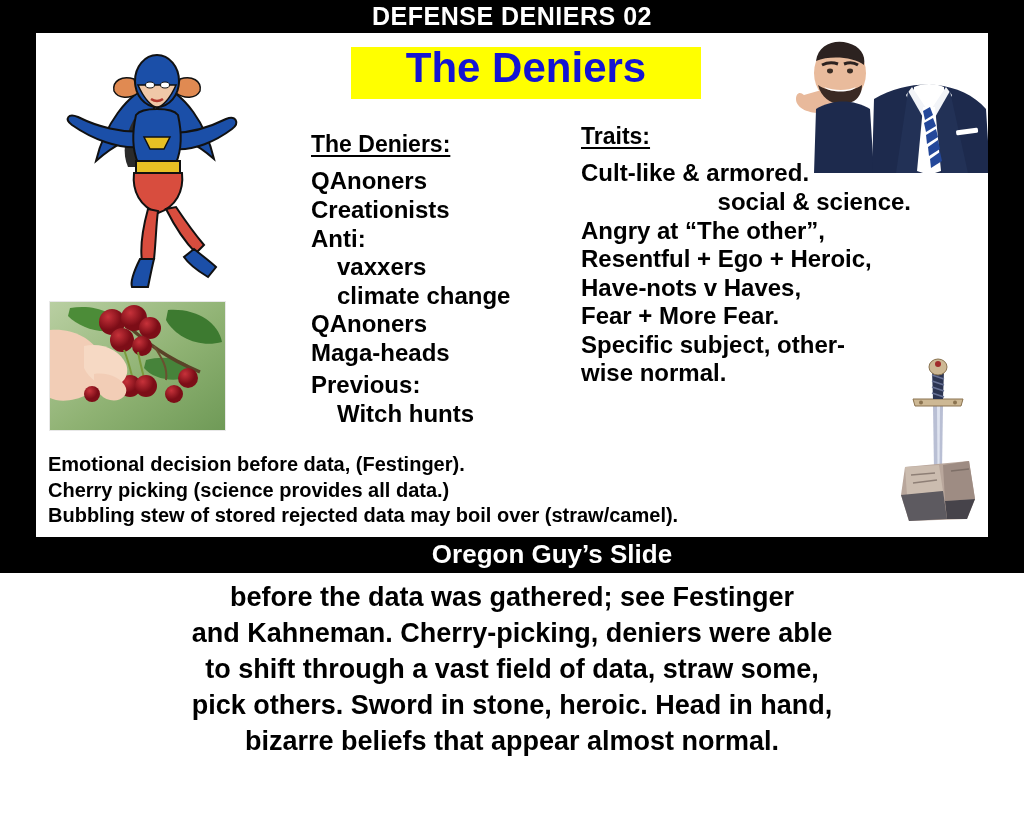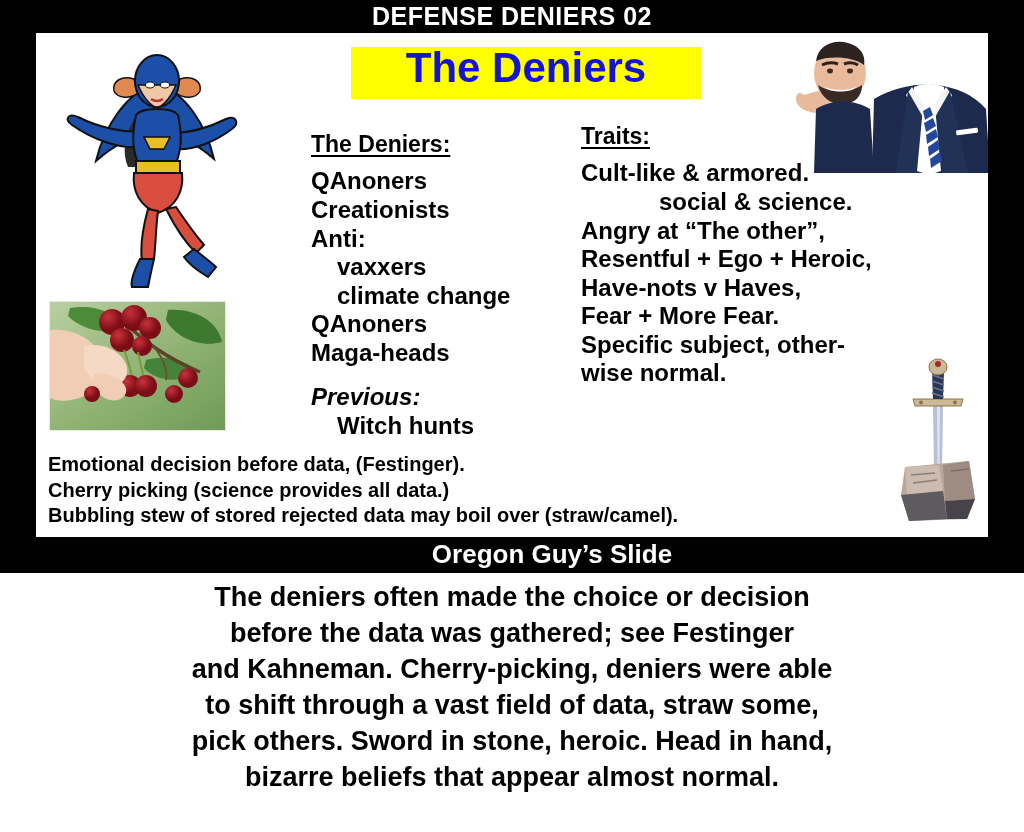--- a/index.html
+++ b/index.html
@@ -117,22 +117,22 @@
     white-space: nowrap;
   }
   .col-line {
     font-size: 24px;
     font-weight: bold;
     color: #000000;
     line-height: 1.19;
     white-space: nowrap;
   }
   .indent-1 { padding-left: 26px; }
-  .indent-2 { padding-left: 78px; }
-  .gap-above { margin-top: 16px; font-style: italic; }
+  .indent-2 { padding-left: 78px; text-align: right; }
+  .gap-above { margin-top: 4px; }
 
   
   .notes {
     position: absolute;
     left: 12px;
     bottom: 8px;
     width: 830px;
   }
   .note-line {
     font-size: 20px;
@@ -368,21 +368,20 @@
         <div class="note-line">Cherry picking (science provides all data.)</div>
         <div class="note-line">Bubbling stew of stored rejected data may boil over (straw/camel).</div>
       </div>
 
     </div>
 
     <div class="slide-footer">Oregon Guy’s Slide</div>
   </div>
 
   <div class="caption">
-    <div class="caption-line">The deniers often made the choice or decision</div>
     <div class="caption-line">before the data was gathered; see Festinger</div>
     <div class="caption-line">and Kahneman.  Cherry-picking, deniers were able</div>
     <div class="caption-line">to shift through a vast field of data, straw some,</div>
     <div class="caption-line">pick others.  Sword in stone, heroic.  Head in hand,</div>
     <div class="caption-line">bizarre beliefs that appear almost normal.</div>
   </div>
 
 </div>
 
 </body></html>

